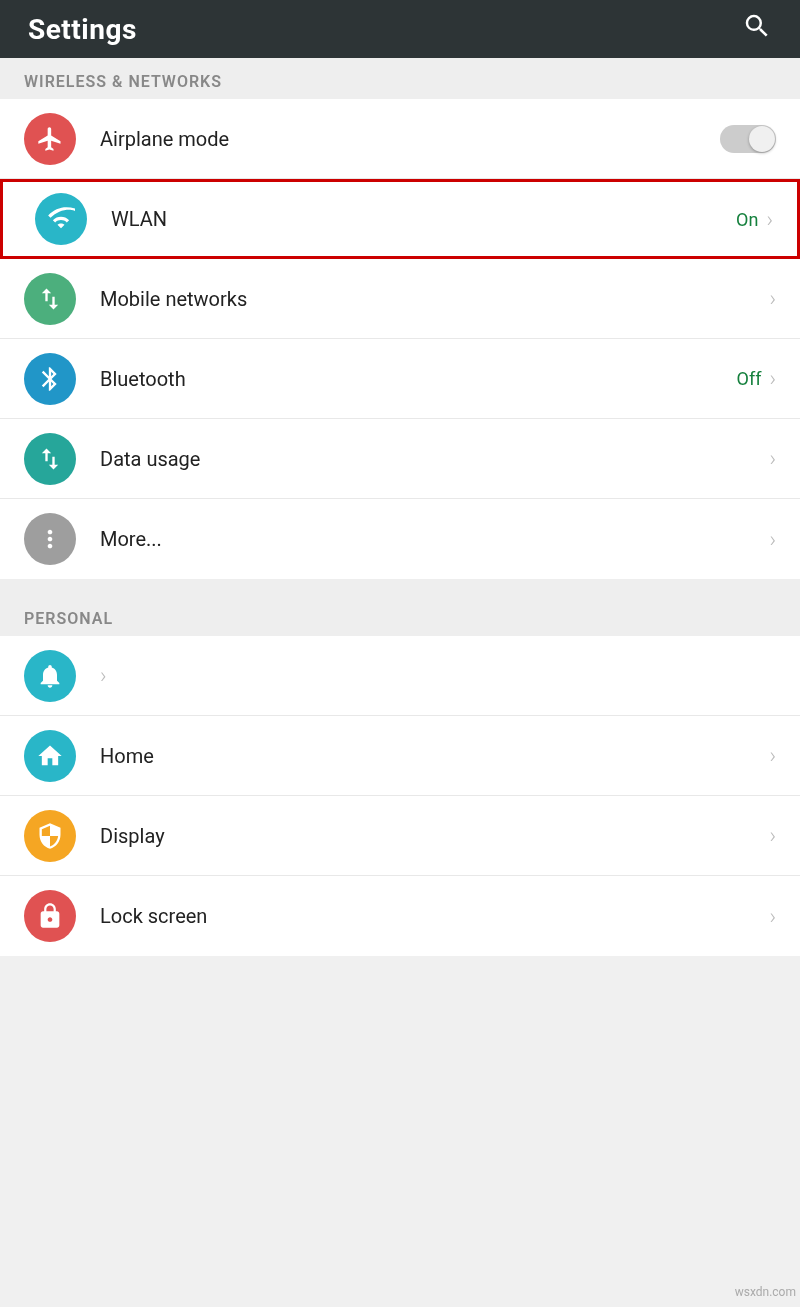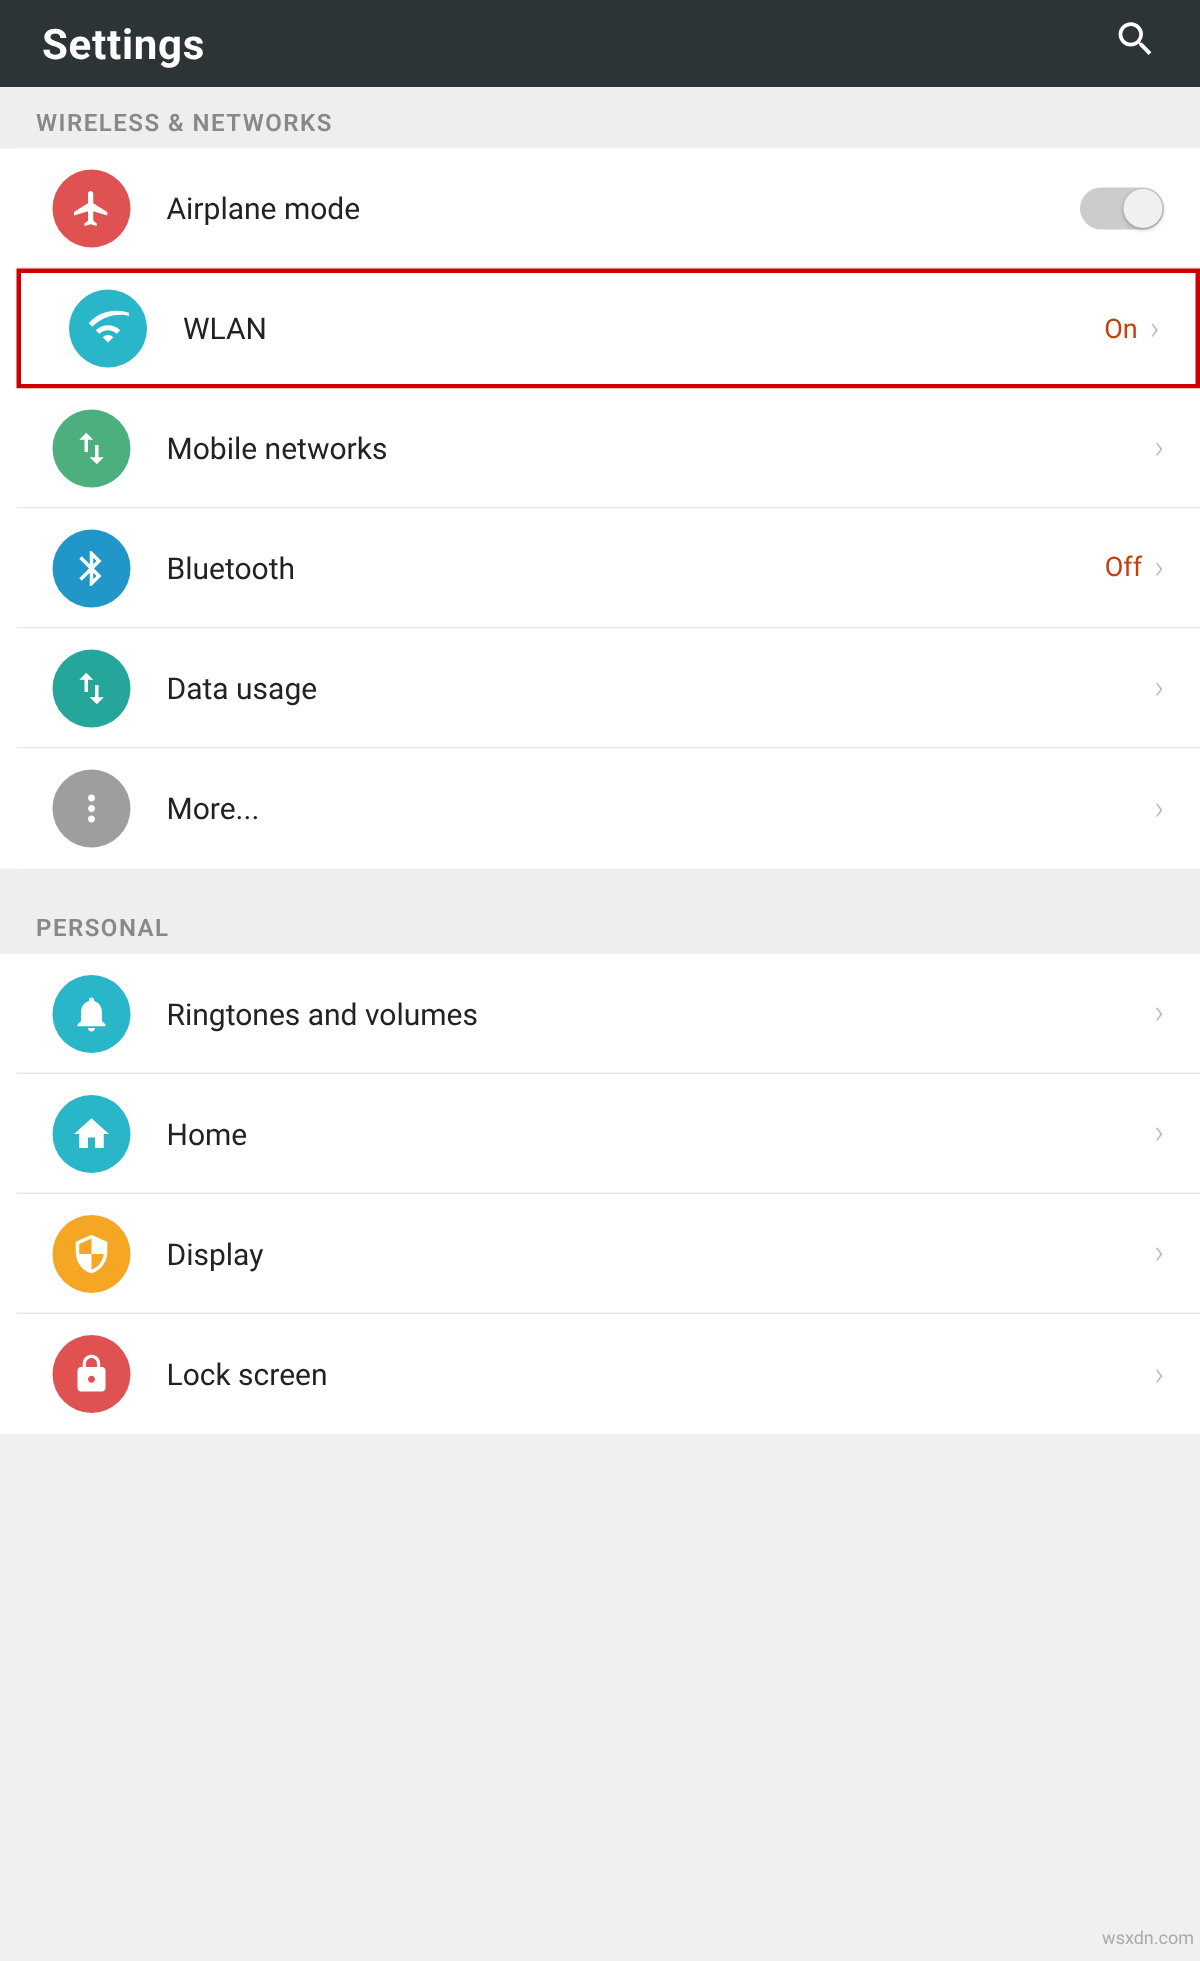--- a/index.html
+++ b/index.html
@@ -56,21 +56,20 @@
 
     .settings-item {
       display: flex;
       align-items: center;
       padding: 0 24px;
       height: 80px;
       border-bottom: 1px solid #e8e8e8;
       background-color: #ffffff;
       cursor: pointer;
       position: relative;
-      margin-left: 11px;
     }
 
     .settings-item:last-child {
       border-bottom: none;
     }
 
     .settings-item.highlighted {
       border: 3px solid #cc0000;
       background-color: #ffffff;
       padding-left: 32px;
@@ -94,21 +93,21 @@
     }
 
     .item-label {
       flex: 1;
       font-size: 20px;
       color: #222222;
       font-weight: 400;
     }
 
     .item-status {
-      color: #c2410c;
+      color: #15803d;
       font-size: 18px;
       margin-right: 8px;
     }
 
     .item-chevron {
       color: #bbbbbb;
       font-size: 22px;
       font-weight: 300;
     }
 
@@ -232,21 +231,20 @@
     </div>
     <div class="section-gap"></div>
     <div class="section-label">PERSONAL</div>
     <div class="settings-list">
       <div class="settings-item">
         <div class="item-icon bg-cyan">
           <svg xmlns="http://www.w3.org/2000/svg" viewBox="0 0 24 24" fill="white">
             <path d="M12 22c1.1 0 2-.9 2-2h-4c0 1.1.9 2 2 2zm6-6v-5c0-3.07-1.63-5.64-4.5-6.32V4c0-.83-.67-1.5-1.5-1.5s-1.5.67-1.5 1.5v.68C7.64 5.36 6 7.92 6 11v5l-2 2v1h16v-1l-2-2z"></path>
           </svg>
         </div>
-        <span class="item-label">Ringtones and volumes</span>
         <span class="item-chevron">›</span>
       </div>
       <div class="settings-item">
         <div class="item-icon bg-cyan">
           <svg xmlns="http://www.w3.org/2000/svg" viewBox="0 0 24 24" fill="white">
             <path d="M10 20v-6h4v6h5v-8h3L12 3 2 12h3v8z"></path>
           </svg>
         </div>
         <span class="item-label">Home</span>
         <span class="item-chevron">›</span>

